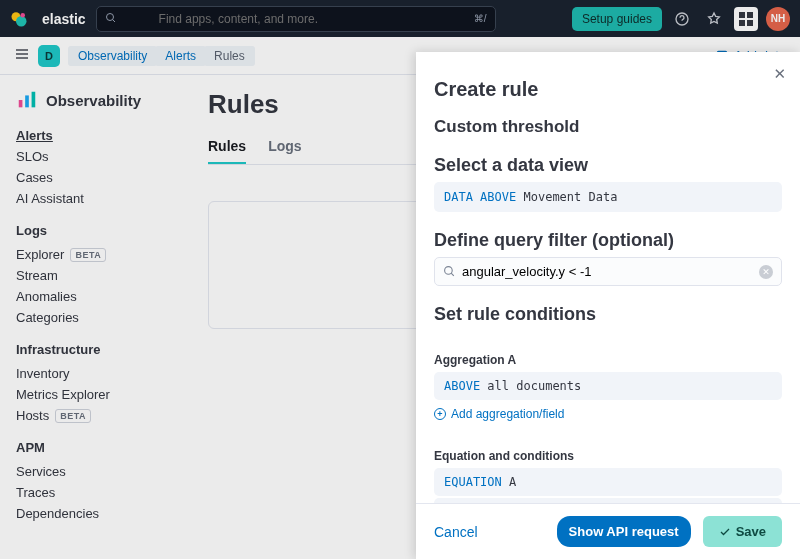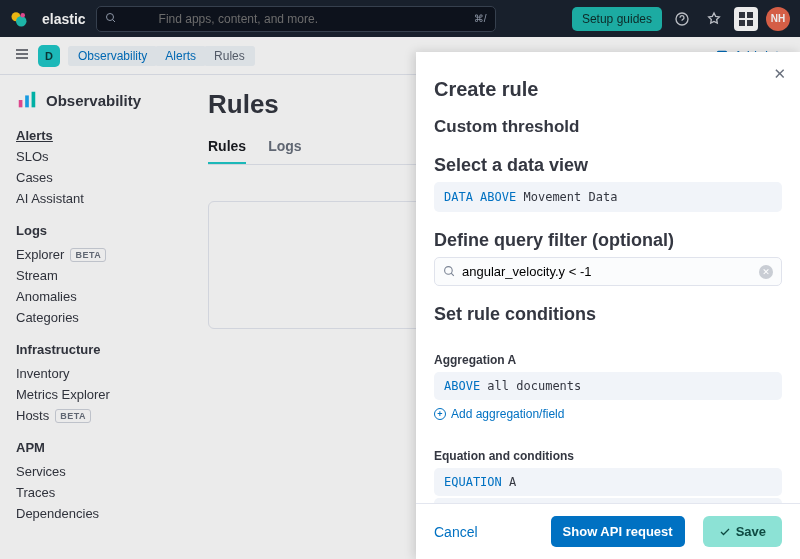--- a/index.html
+++ b/index.html
@@ -75,24 +75,24 @@
 .dv-key { color: #0071c2; }
 .query-input { display: flex; align-items: center; border: 1px solid #e0e3ec; border-radius: 5px; padding: 6px 8px; background: #fbfcfd; gap: 6px; }
 .query-input svg { width: 13px; height: 13px; stroke: #7b8494; }
 .query-input input { border: none; flex: 1; font-size: 13px; outline: none; background: transparent; }
 .clear-x { width: 14px; height: 14px; border-radius: 50%; background: #c9cdd4; color: #fff; display: flex; align-items: center; justify-content: center; font-size: 9px; }
 .code-box { background: #f1f4f9; border-radius: 5px; padding: 7px 10px; font-family: 'Menlo', 'Consolas', monospace; font-size: 12px; margin-bottom: 2px; }
 .code-box .kw { color: #0071c2; }
 .add-link { color: #0071c2; font-size: 12px; display: flex; align-items: center; gap: 5px; margin-top: 7px; }
 .add-link .plus-circ { width: 12px; height: 12px; border-radius: 50%; border: 1.5px solid #0071c2; display: flex; align-items: center; justify-content: center; font-size: 9px; font-weight: 700; color: #0071c2; }
 
-.flyout-footer { border-top: 1px solid #e3e6ef; padding: 12px 18px; display: flex; align-items: center; gap: 18px; }
+.flyout-footer { border-top: 1px solid #e3e6ef; padding: 12px 18px; display: flex; align-items: center; gap: 12px; }
 .btn-text { color: #0071c2; font-size: 14px; background: none; border: none; }
 .spacer { flex: 1; }
-.btn-primary { background: #0071c2; color: #fff; border: none; border-radius: 5px; padding: 8px 12px; font-size: 13px; font-weight: 600; }
+.btn-primary { background: #0071c2; color: #fff; border: none; border-radius: 13px; padding: 8px 12px; font-size: 13px; font-weight: 600; }
 .btn-save { background: #8ce2d5; color: #0e4a42; border: none; border-radius: 6px; padding: 8px 16px; font-size: 13px; font-weight: 600; display: flex; align-items: center; gap: 5px; }
 .btn-save svg { width: 12px; height: 12px; stroke: #0e4a42; fill: none; }
 </style>
 </head>
 <body>
 
 <div class="topbar">
   <div class="logo">
     <span class="logo-mark">
       <svg viewBox="0 0 24 24">

